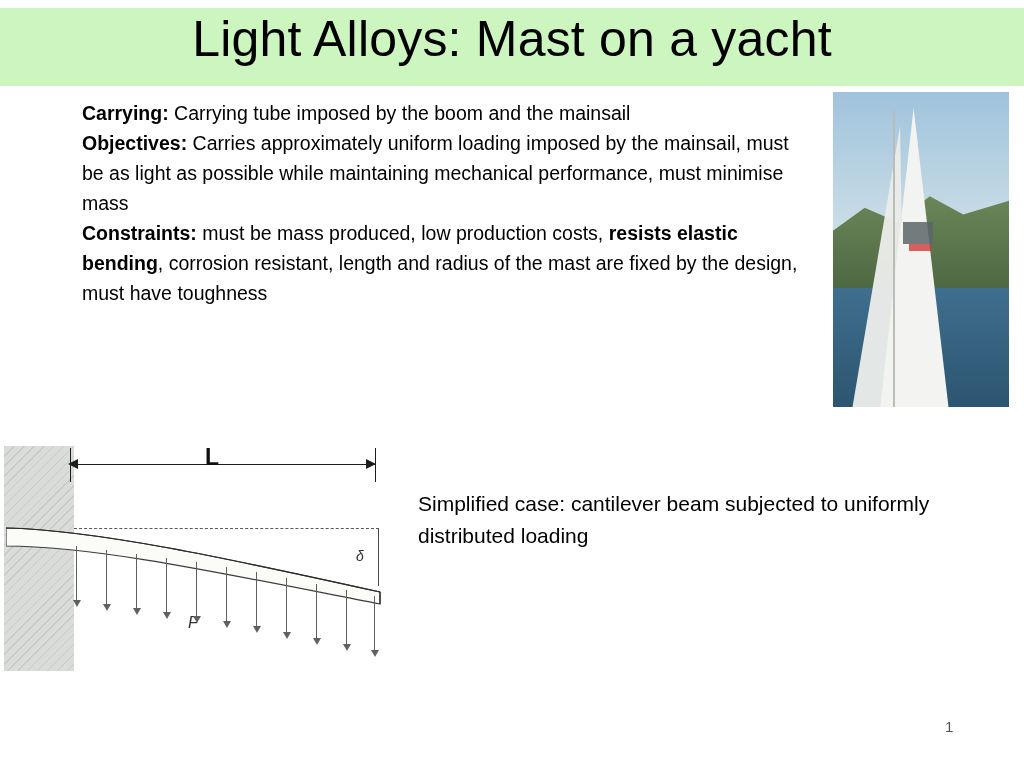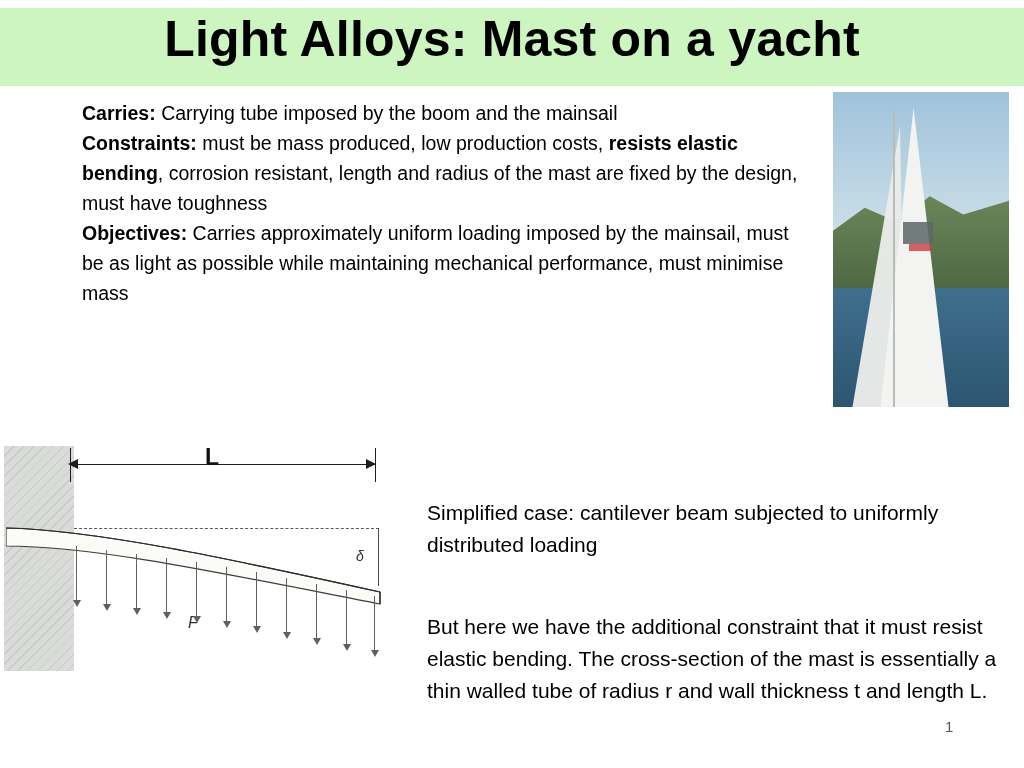--- a/index.html
+++ b/index.html
@@ -30,21 +30,21 @@
   }
   .title-text {
     position: absolute;
     left: 0;
     top: 10px;
     width: 1024px;
     text-align: center;
     font-size: 50px;
     line-height: 58px;
     color: #000000;
-    font-weight: bold;
+    font-weight: normal;
     letter-spacing: 0.2px;
   }
 
   
   .spec-block {
     position: absolute;
     left: 82px;
     top: 98px;
     width: 730px;
     font-size: 19.5px;
@@ -163,44 +163,44 @@
   
   .explain {
     position: absolute;
     left: 418px;
     top: 488px;
     width: 592px;
     font-size: 21px;
     line-height: 32px;
     color: #000000;
   }
-  .explain p { margin: 9px; }
+  .explain p { margin: 0; }
   .explain .gap { height: 32px; }
 
   
   .slide-number {
     position: absolute;
     left: 945px;
     top: 718px;
     font-size: 15px;
     color: #555;
   }
 </style>
 </head>
 <body>
 
 <div id="slide">
 
   <div class="title-band"></div>
   <div class="title-text">Light Alloys: Mast on a yacht</div>
 
   <div class="spec-block">
-    <p><b>Carries:</b><span> Carrying tube imposed by the boom and the mainsail</span></p>
+    <p><b>Carrying:</b><span> Carrying tube imposed by the boom and the mainsail</span></p>
+    <p><b>Objectives:</b><span> Carries approximately uniform loading imposed by the mainsail, must be as light as possible while maintaining mechanical performance, must minimise mass</span></p>
     <p><b>Constraints:</b><span>  must be mass produced, low production costs, </span><b>resists elastic bending</b><span>, corrosion resistant, length and radius of the mast are fixed by  the design, must have toughness</span></p>
-    <p><b>Objectives:</b><span> Carries approximately uniform loading imposed by the mainsail, must be as light as possible while maintaining mechanical performance, must minimise mass</span></p>
   </div>
 
   <div class="photo">
     <div class="sky"></div>
     <div class="hills"></div>
     <div class="sea"></div>
     <div class="sail-jib"></div>
     <div class="sail-main"></div>
     <div class="mast-line"></div>
     <div class="logo-dark"></div>
@@ -253,18 +253,17 @@
       <div class="load-arrow" style="left:272px;top:58px; height:56px;"></div>
         <div class="load-head" style="left:269px;top:112px;"></div>
       <div class="load-arrow" style="left:300px;top:64px; height:56px;"></div>
         <div class="load-head" style="left:297px;top:118px;"></div>
     </div>
   </div>
 
   <div class="explain">
     <p>Simplified case: cantilever beam subjected to uniformly distributed loading</p>
     <div class="gap"></div>
-    <p>But here we have the additional constraint that it must resist elastic bending. The cross-section of the mast is essentially a thin walled tube of radius r and wall thickness t and length L.</p>
   </div>
 
   <div class="slide-number">1</div>
 
 </div>
 
 </body></html>

